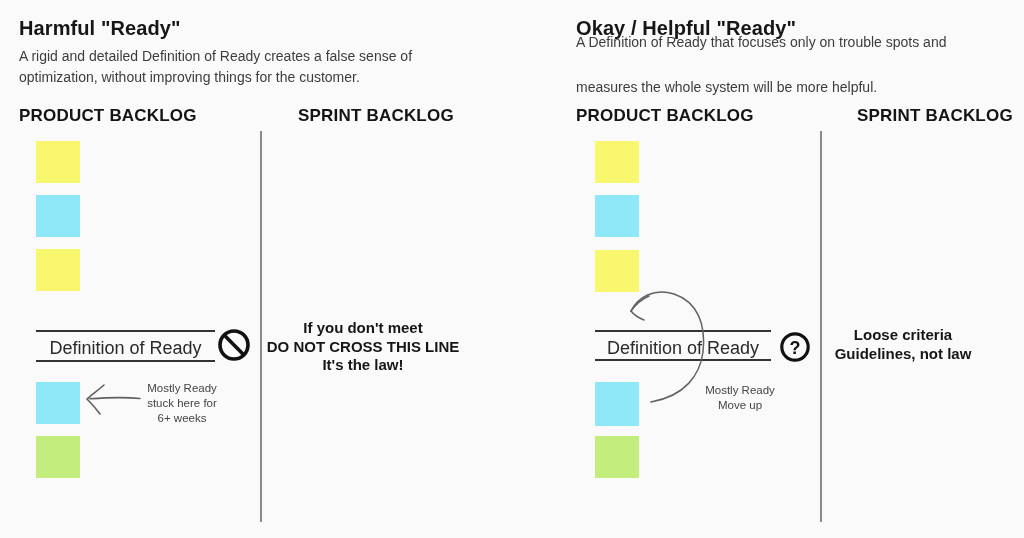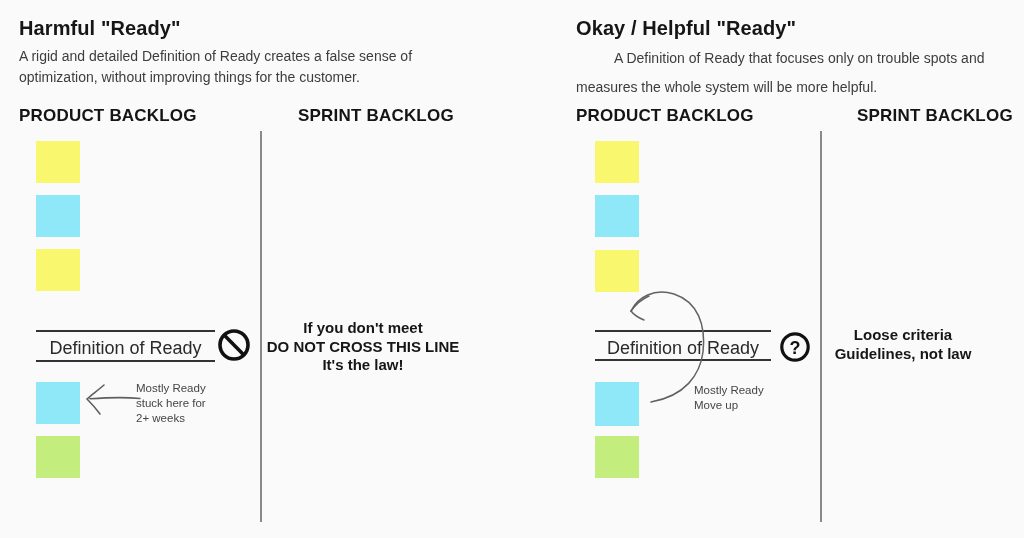--- a/index.html
+++ b/index.html
@@ -48,20 +48,21 @@
   }
   .dor-label {
     font-size: 18px;
     color: #2a2a2a;
     text-align: center;
     white-space: nowrap;
   }
   .annotation {
     font-size: 11.5px;
     color: #454545;
+    text-align: center;
     line-height: 15px;
   }
   .sprint-note {
     font-size: 15px;
     font-weight: bold;
     color: #161616;
     text-align: center;
     line-height: 18.5px;
     white-space: nowrap;
   }
@@ -103,36 +104,36 @@
     <span class="abs" style="left:80px; top:378px;">
       <svg width="70" height="45" viewBox="0 0 70 45" fill="none" stroke="#5f5f5f" stroke-width="1.6" stroke-linecap="round">
         <path d="M 60,20.5 C 45,19 28,19.5 10,20.8"></path>
         <path d="M 24,7 C 17,13 11,17.5 7,21 C 11.5,25.5 17,32 20,36"></path>
       </svg>
     </span>
 
     <div class="abs annotation" style="left:136px; top:381px; width:92px;">
       <div>Mostly Ready</div>
       <div>stuck here for</div>
-      <div>2+ weeks</div>
+      <div>6+ weeks</div>
     </div>
 
     <div class="abs sticky" style="left: 36px; top: 436px; background-color: rgb(195, 238, 126);"></div>
 
     <div class="abs sprint-note" style="left:263px; top:319px; width:200px;">
       <div>If you don't meet</div>
       <div>DO NOT CROSS THIS LINE</div>
       <div>It's the law!</div>
     </div>
   </section>
 
   <section>
     <h1 class="abs panel-title" style="left:576px; top:17px;">Okay / Helpful "Ready"</h1>
 
-    <div class="abs desc-line" style="left:576px; top:48px;margin-left:38px;">A Definition of Ready that focuses only on trouble spots and</div>
+    <div class="abs desc-line" style="left:576px; top:32px;">A Definition of Ready that focuses only on trouble spots and</div>
     <div class="abs desc-line" style="left:576px; top:77px;">measures the whole system will be more helpful.</div>
 
     <div class="abs col-header" style="left:576px; top:106px;">PRODUCT BACKLOG</div>
     <div class="abs col-header" style="left:857px; top:106px;">SPRINT BACKLOG</div>
 
     <div class="abs vdivider" style="left:820px; top:131px; height:391px;"></div>
 
     <div class="abs sticky" style="left: 595px; top: 141px; background-color: rgb(249, 247, 110);"></div>
     <div class="abs sticky" style="left: 595px; top: 195px; background-color: rgb(143, 232, 247);"></div>
     <div class="abs sticky" style="left: 595px; top: 250px; background-color: rgb(249, 247, 110);"></div>

